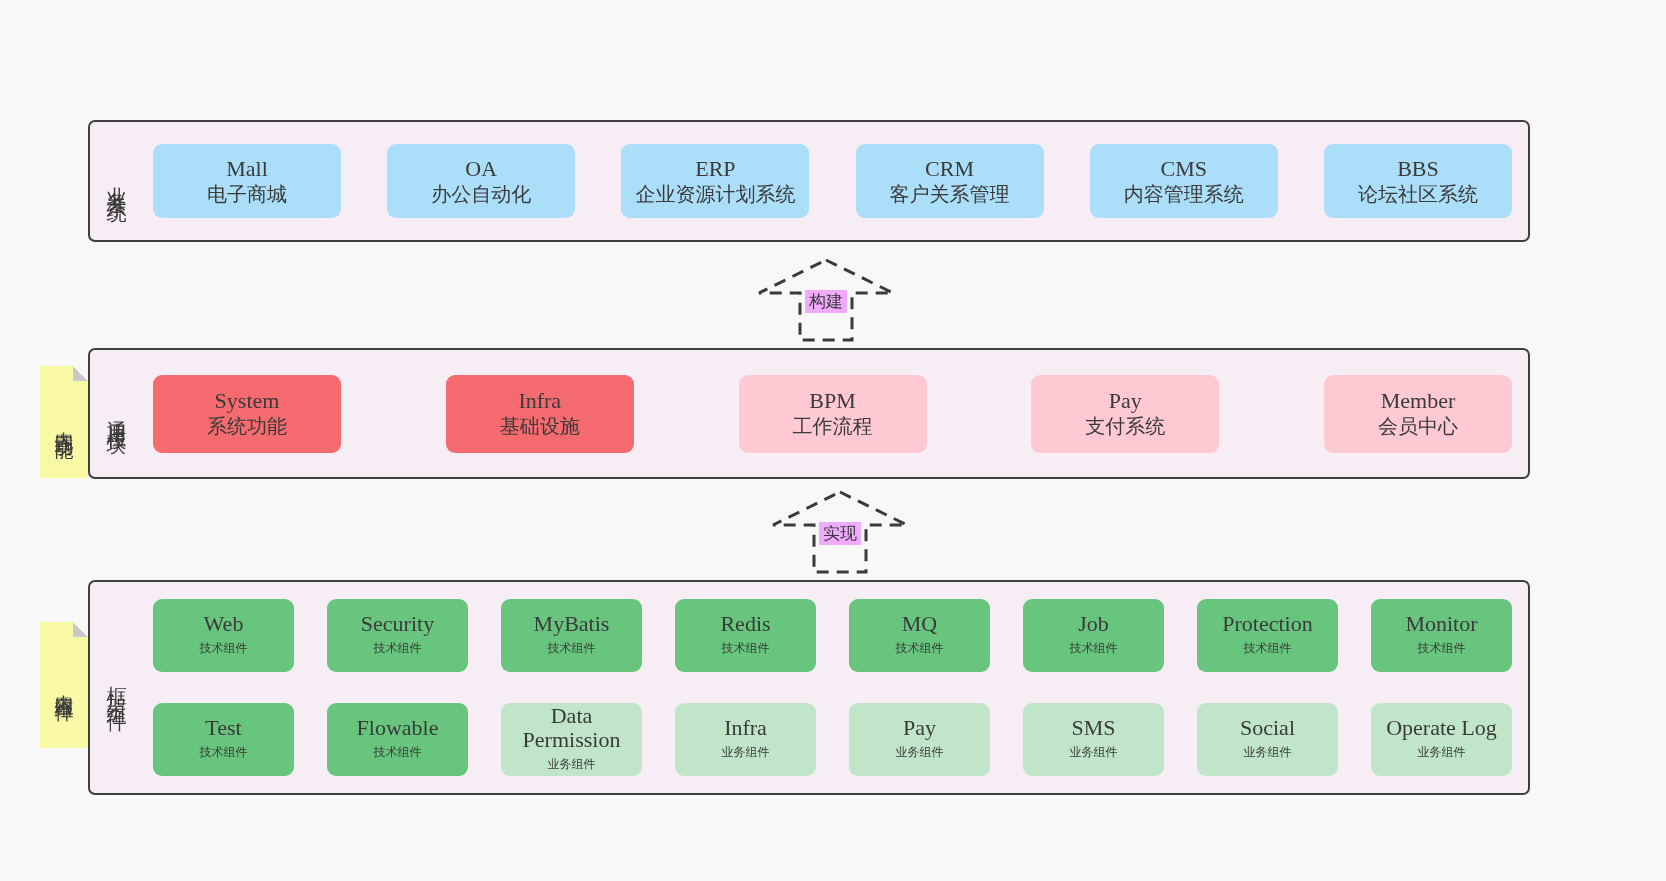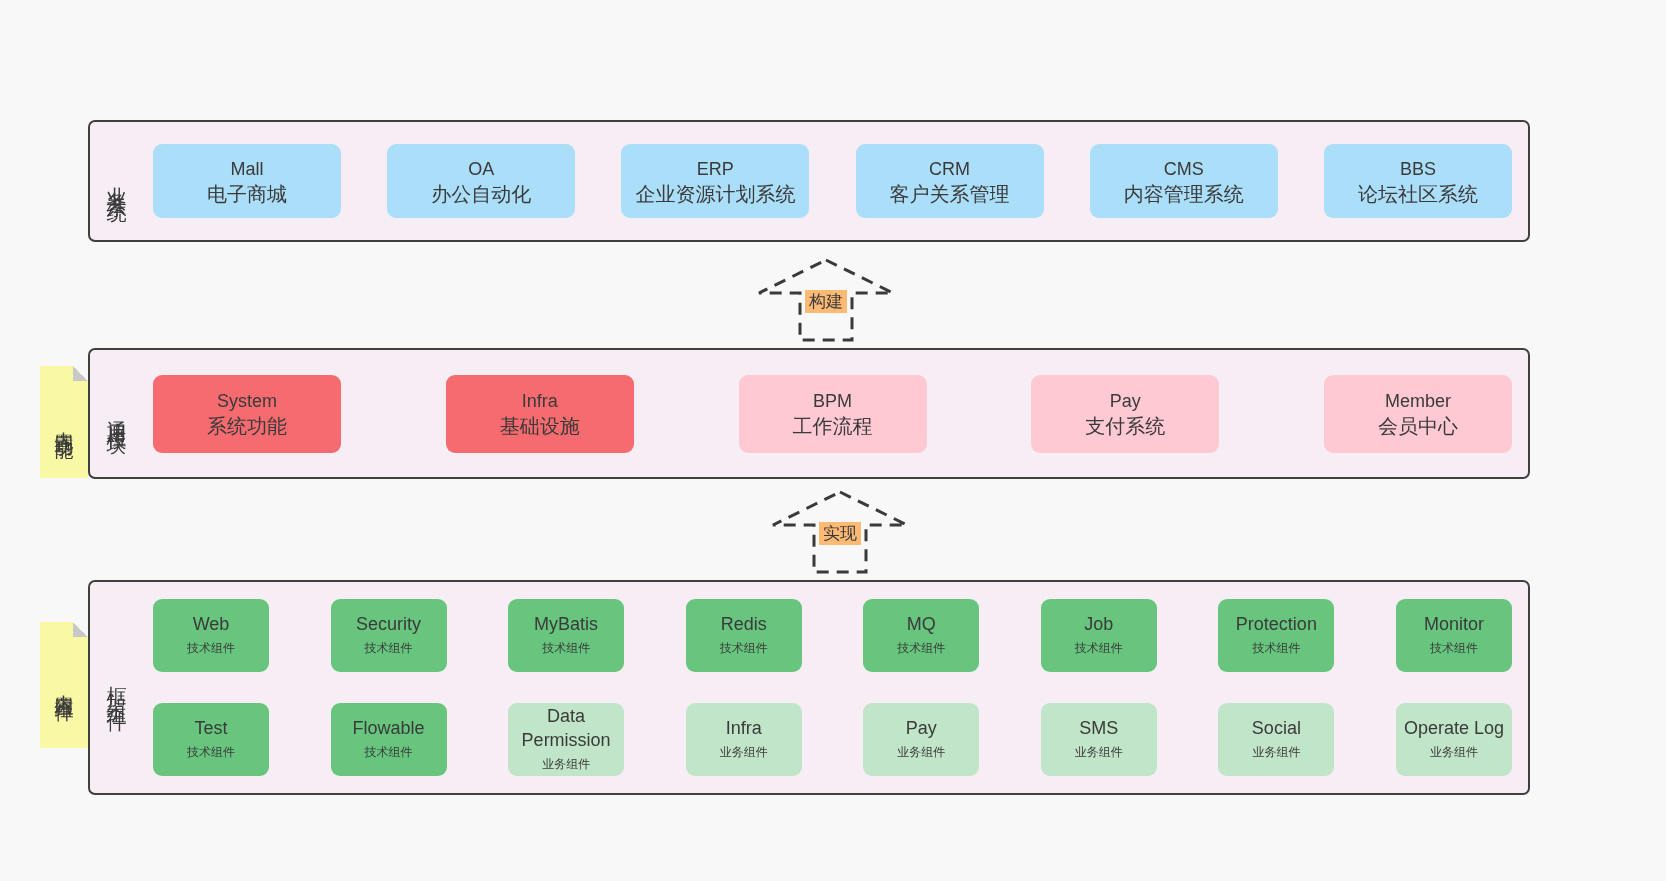--- a/index.html
+++ b/index.html
@@ -30,41 +30,41 @@
 
   .boxes{flex:1;display:flex;justify-content:space-between;margin-left:22px;margin-right:2px;}
   .rows{flex:1;display:flex;flex-direction:column;gap:31px;margin-left:22px;margin-right:2px;}
   .row{display:flex;justify-content:space-between;}
 
   
   .box{
     display:flex;flex-direction:column;align-items:center;justify-content:center;
     border-radius:9px;text-align:center;box-sizing:border-box;padding:2px 4px;
   }
-  .box .t{font-size:18px;line-height:26px;}
+  .box .t{font-size:22px;line-height:26px;font-family:Liberation Serif, serif;}
   .box .s{font-size:20px;line-height:25px;}
   .layer1 .box{width:188px;height:74px;}
   .layer2 .box{width:188px;height:78px;}
-  .layer3 .box{width:116px;height:73px;}
+  .layer3 .box{width:141px;height:73px;}
   .layer3 .box .t{line-height:24px;}
   .layer3 .box .s{font-size:12px;line-height:24px;}
 
   .blue{background:#abdef8;}
   .red{background:#f56b6f;}
   .pink{background:#fec9d3;}
   .green{background:#67c57e;}
   .lgreen{background:#c0e5c8;}
 
   
   .arrow{position:absolute;width:140px;height:86px;z-index:1;}
   .arrow-build{left:756px;top:257px;}
   .arrow-impl{left:770px;top:489px;}
   .arrow-label{
     position:absolute;left:50%;top:33px;transform:translateX(-50%);
-    background:#fdba74;padding:0 4px;font-size:17px;color:#3a3a3a;white-space:nowrap;
+    background:#f0abfc;padding:0 4px;font-size:17px;color:#3a3a3a;white-space:nowrap;
   }
 
   
   .sticky{
     position:absolute;width:48px;background:#f8f8a5;z-index:3;
     display:flex;align-items:center;justify-content:center;
     clip-path:polygon(0 0,calc(100% - 15px) 0,100% 15px,100% 100%,0 100%);
   }
   .sticky-note-functions{left:40px;top:366px;height:112px;}
   .sticky-note-components{left:40px;top:622px;height:126px;}

